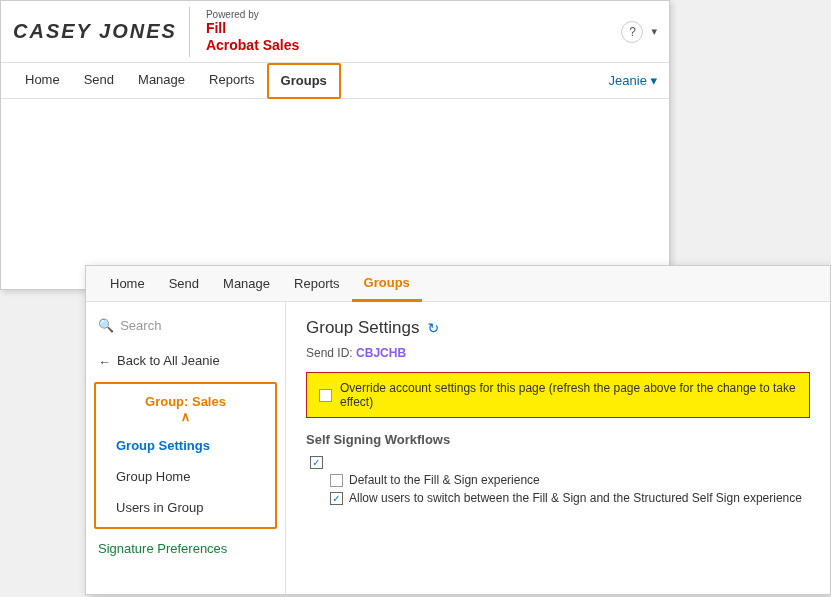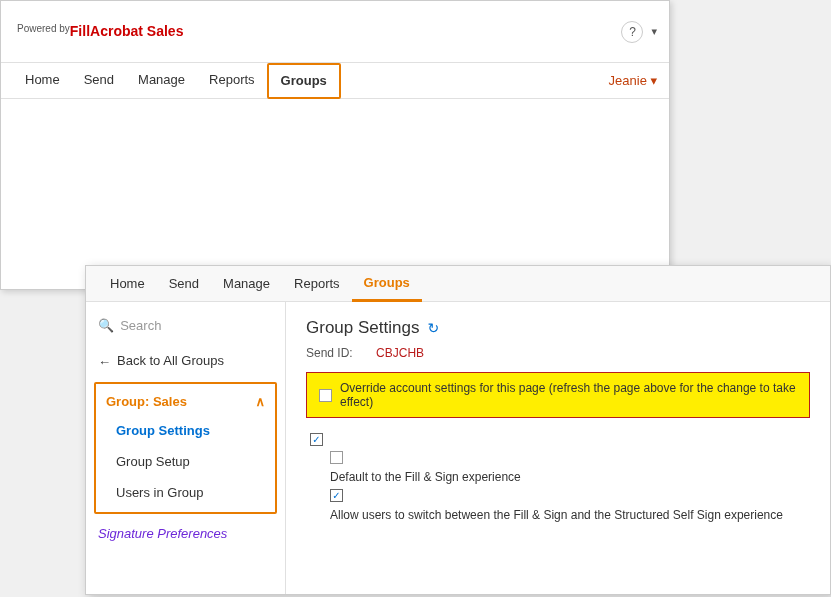--- a/index.html
+++ b/index.html
@@ -81,21 +81,21 @@
       display: flex; align-items: center;
     }
     .nav-item.active {
       border: 2px solid #e87c00;
       border-radius: 2px;
       font-weight: bold;
       color: #333;
     }
     .nav-user {
       margin-left: auto;
-      color: #c2410c;
+      color: #0369a1;
       cursor: pointer;
       font-size: 13px;
     }
 
     
     .left-sidebar {
       position: absolute;
       top: 98px;
       left: 0;
       width: 197px;
@@ -283,37 +283,37 @@
       padding: 4px 0;
     }
     .group-header {
       display: flex;
       align-items: center;
       justify-content: space-between;
       padding: 6px 10px;
       font-weight: bold;
       color: #e87c00;
       cursor: pointer;
+      flex-direction: column;
     }
     .group-subitem {
       padding: 8px 20px;
       cursor: pointer;
       color: #333;
       font-size: 13px;
     }
     .group-subitem.active {
       font-weight: bold;
       color: #0070d2;
     }
     .popup-sidebar-bottom {
       padding: 8px 12px;
-      color: #6d28d9;
-      font-size: 13px;
-      cursor: pointer;
-      font-style: italic;
+      color: #15803d;
+      font-size: 13px;
+      cursor: pointer;
     }
 
     
     .popup-main {
       flex: 1;
       padding: 16px 20px;
       overflow: hidden;
     }
     .popup-title {
       font-size: 17px;
@@ -323,23 +323,22 @@
       align-items: center;
       gap: 8px;
       margin-bottom: 8px;
     }
     .group-id-row {
       font-size: 12px;
       color: #555;
       margin-bottom: 12px;
     }
     .group-id-val {
-      font-weight: normal;
-      color: #b91c1c;
-      margin-left: 20px;
+      font-weight: bold;
+      color: #8b5cf6;
     }
     .override-banner {
       background: #ffee00;
       border: 1px solid #b91c1c;
       display: flex;
       align-items: center;
       gap: 8px;
       padding: 8px 12px;
       font-size: 12px;
       color: #333;
@@ -358,21 +357,20 @@
       display: flex;
       align-items: flex-start;
       gap: 6px;
       margin-bottom: 4px;
       font-size: 12px;
       color: #333;
       padding-left: 4px;
     }
     .checkbox-row.indented {
       padding-left: 24px;
-      flex-direction: column;
     }
     .cb-checked {
       width: 13px; height: 13px;
       border: 1px solid #666;
       background: #fff;
       display: flex; align-items: center; justify-content: center;
       flex-shrink: 0;
       margin-top: 1px;
       font-size: 10px;
       color: #0070d2;
@@ -385,21 +383,24 @@
       flex-shrink: 0;
       margin-top: 1px;
     }
   </style>
 </head>
 <body>
 
 <div class="main-window">
 
   <div class="top-header">
-    <div style="display:flex;flex-direction:row;padding-left:4px;">
+    <div class="logo-area">
+      <span class="casey-logo">CASEY JONES</span>
+    </div>
+    <div style="display:flex;flex-direction:column;padding-left:4px;">
       <span style="font-size:10px;color:#555;">Powered by</span>
       <span class="logo-brand">Fill</span>
       <span class="logo-brand">Acrobat Sales</span>
     </div>
     <div class="header-right">
       <div class="help-btn">?</div>
       <span style="font-size:11px;color:#555;">▾</span>
     </div>
   </div>
 
@@ -464,48 +465,49 @@
 
   <div class="popup-body">
 
     <div class="popup-sidebar">
       <div class="popup-search">
         <span>🔍</span>
         <span>Search</span>
       </div>
       <div class="back-link">
         <span>←</span>
-        <span>Back to All Groups</span>
+        <span>Back to All Jeanie</span>
       </div>
       <div class="group-section">
         <div class="group-header">
           <span>Group: Sales</span>
           <span>∧</span>
         </div>
         <div class="group-subitem active">Group Settings</div>
-        <div class="group-subitem">Group Setup</div>
+        <div class="group-subitem">Group Home</div>
         <div class="group-subitem">Users in Group</div>
       </div>
       <div class="popup-sidebar-bottom">Signature Preferences</div>
     </div>
 
     <div class="popup-main">
       <div class="popup-title">
         <span>Group Settings</span>
         <span class="refresh-icon">↻</span>
       </div>
       <div class="group-id-row">
         <span>Send ID:</span>
         <span class="group-id-val">CBJCHB</span>
       </div>
       <div class="override-banner">
         <div class="cb-unchecked"></div>
         <span>Override account settings for this page (refresh the page above for the change to take effect)</span>
       </div>
       <div class="self-signing-section">
+        <div class="section-title">Self Signing Workflows</div>
         <div class="checkbox-row">
           <div class="cb-checked">✓</div>
         </div>
         <div class="checkbox-row indented">
           <div class="cb-unchecked"></div>
           <span>Default to the Fill &amp; Sign experience</span>
         </div>
         <div class="checkbox-row indented">
           <div class="cb-checked">✓</div>
           <span>Allow users to switch between the Fill &amp; Sign and the Structured Self Sign experience</span>

